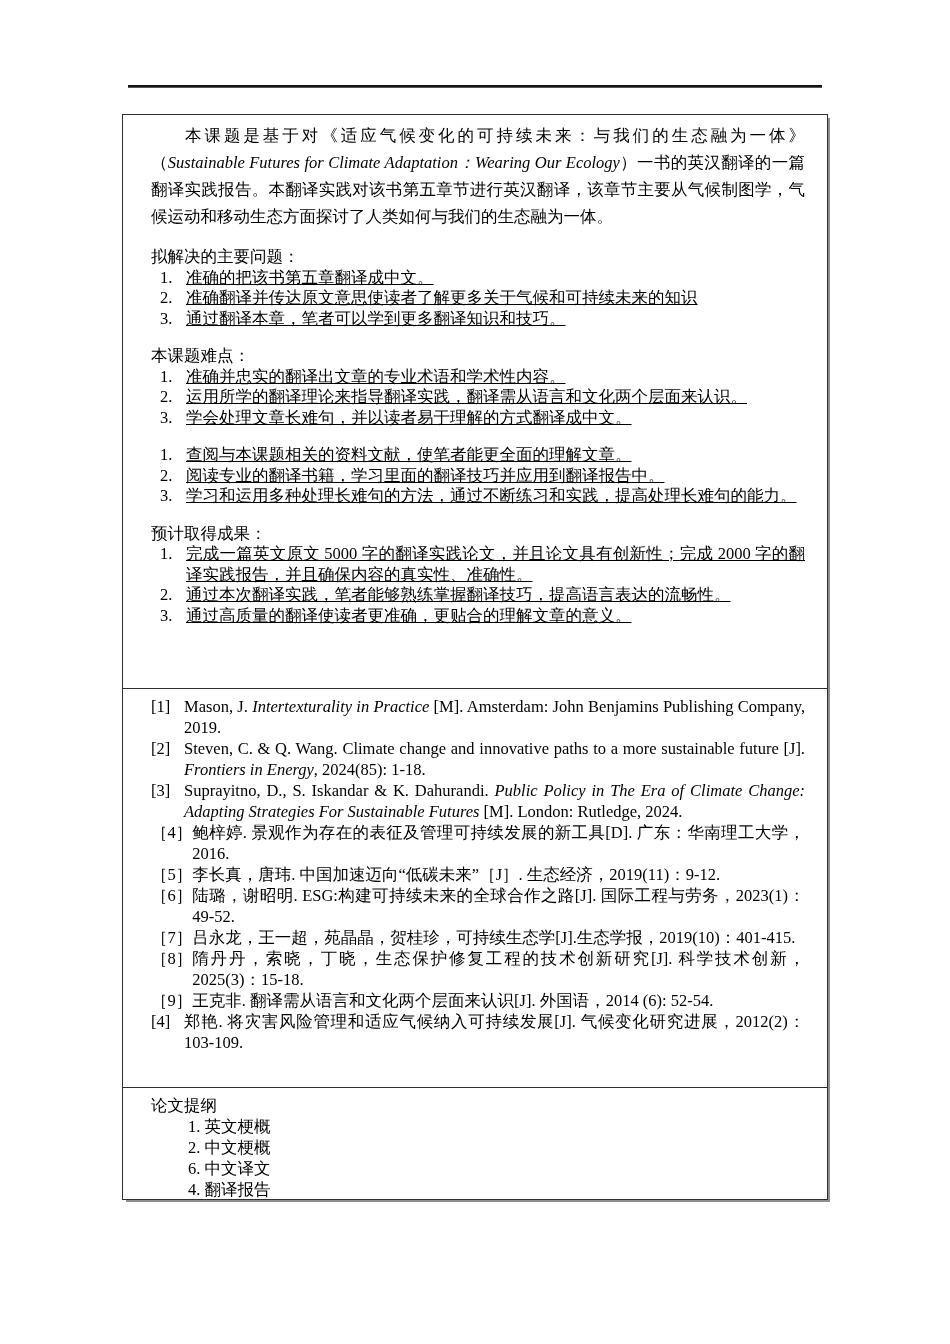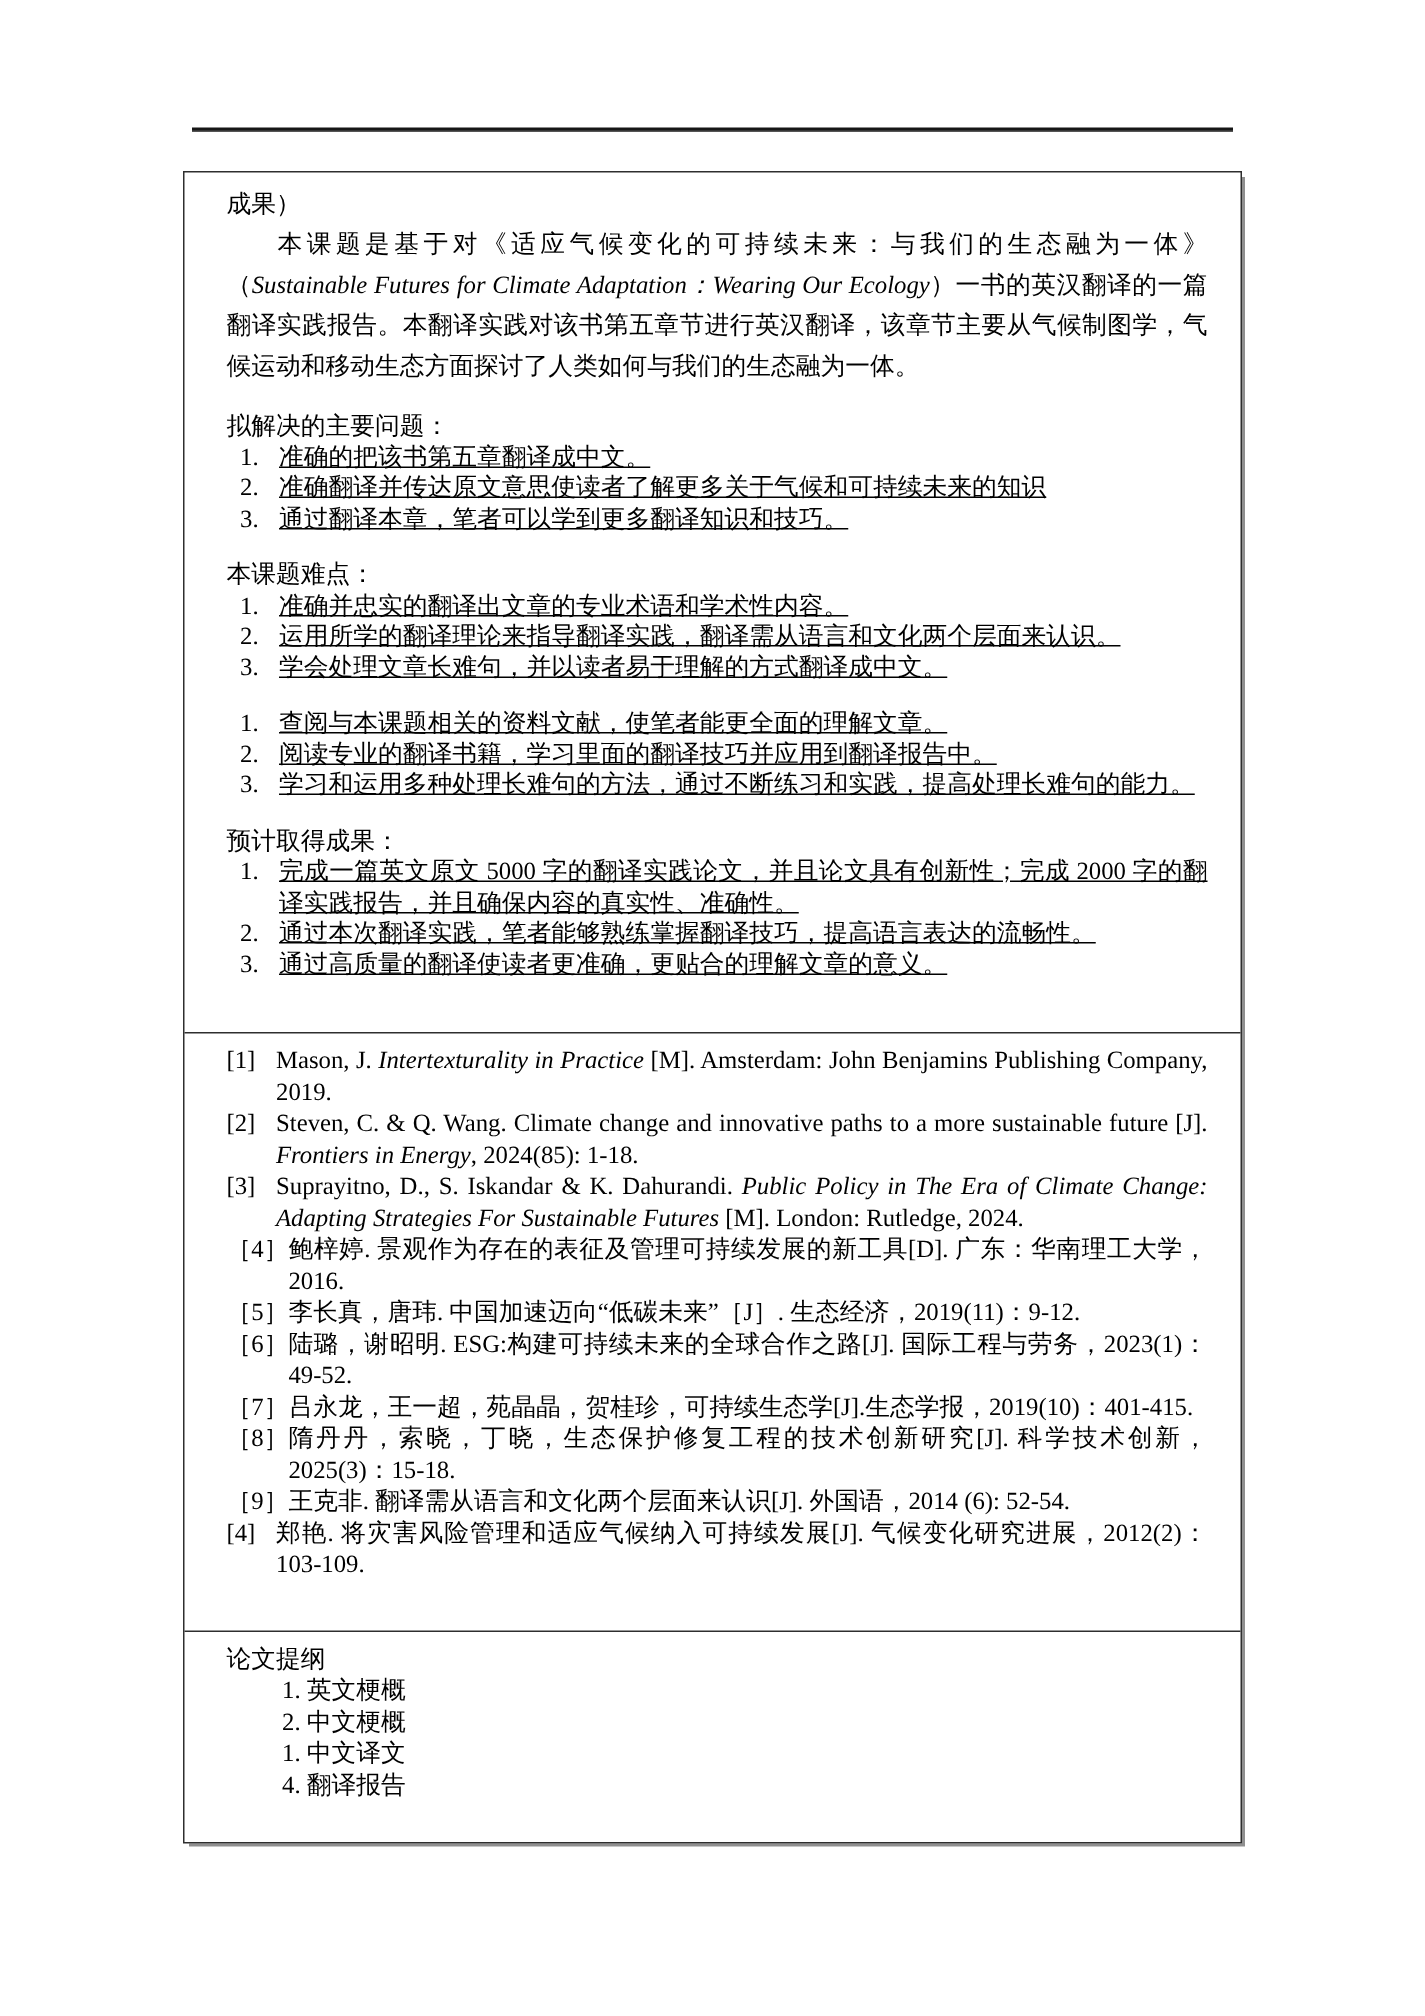--- a/index.html
+++ b/index.html
@@ -21,21 +21,21 @@
     box-sizing:border-box;
   }
   .cell{
     box-sizing:border-box;
     padding:7px 22px 0 28px;
     font-size:16.5px;
     overflow:hidden;
   }
   .cell-main{height:573px;}
   .cell-refs{height:399px;border-top:1.5px solid #2e2e2e;}
-  .cell-outline{height:141px;border-top:1.5px solid #2e2e2e;}
+  .cell-outline{height:112px;border-top:1.5px solid #2e2e2e;}
 
   .lead-line{line-height:27px;}
   .intro{margin:0;text-indent:34px;line-height:27px;text-align:justify;}
   .intro i{}
 
   .section{margin-top:17px;}
   .sec-title{line-height:20.5px;}
   .li{display:flex;line-height:20.5px;}
   .li .num{flex:0 0 26px;margin-left:9px;}
   .li .li-text{flex:1;text-align:justify;text-decoration:underline;}
@@ -50,21 +50,20 @@
   .outline-item{padding-left:37px;line-height:21px;}
 </style>
 </head>
 <body>
 
 <div class="header-rule"></div>
 
 <div class="form">
 
   <div class="cell cell-main">
-    <div class="lead-line">成果）</div>
     <p class="intro"><span>本课题是基于对《适应气候变化的可持续未来：与我们的生态融为一体》（</span><i>Sustainable Futures for Climate Adaptation：Wearing Our Ecology</i><span>）一书的英汉翻译的一篇翻译实践报告。本翻译实践对该书第五章节进行英汉翻译，该章节主要从气候制图学，气候运动和移动生态方面探讨了人类如何与我们的生态融为一体。</span></p>
     <div id="sections">
         <div class="section">
           <div class="sec-title">拟解决的主要问题：</div>
           <div class="li">
             <span class="num">1.</span>
             <span class="li-text">准确的把该书第五章翻译成中文。</span>
           </div>
           <div class="li">
             <span class="num">2.</span>
@@ -165,18 +164,18 @@
           <span class="ref-text"><span>郑艳. 将灾害风险管理和适应气候纳入可持续发展[J]. 气候变化研究进展，2012(2)：103-109.</span></span>
         </div>
       </div>
   </div>
 
   <div class="cell cell-outline">
     <div class="outline-title">论文提纲</div>
     <div id="outline">
         <div class="outline-item">1. 英文梗概</div>
         <div class="outline-item">2. 中文梗概</div>
-        <div class="outline-item">1. 中文译文</div>
+        <div class="outline-item">6. 中文译文</div>
         <div class="outline-item">4. 翻译报告</div>
       </div>
   </div>
 
 </div>
 
 </body></html>

